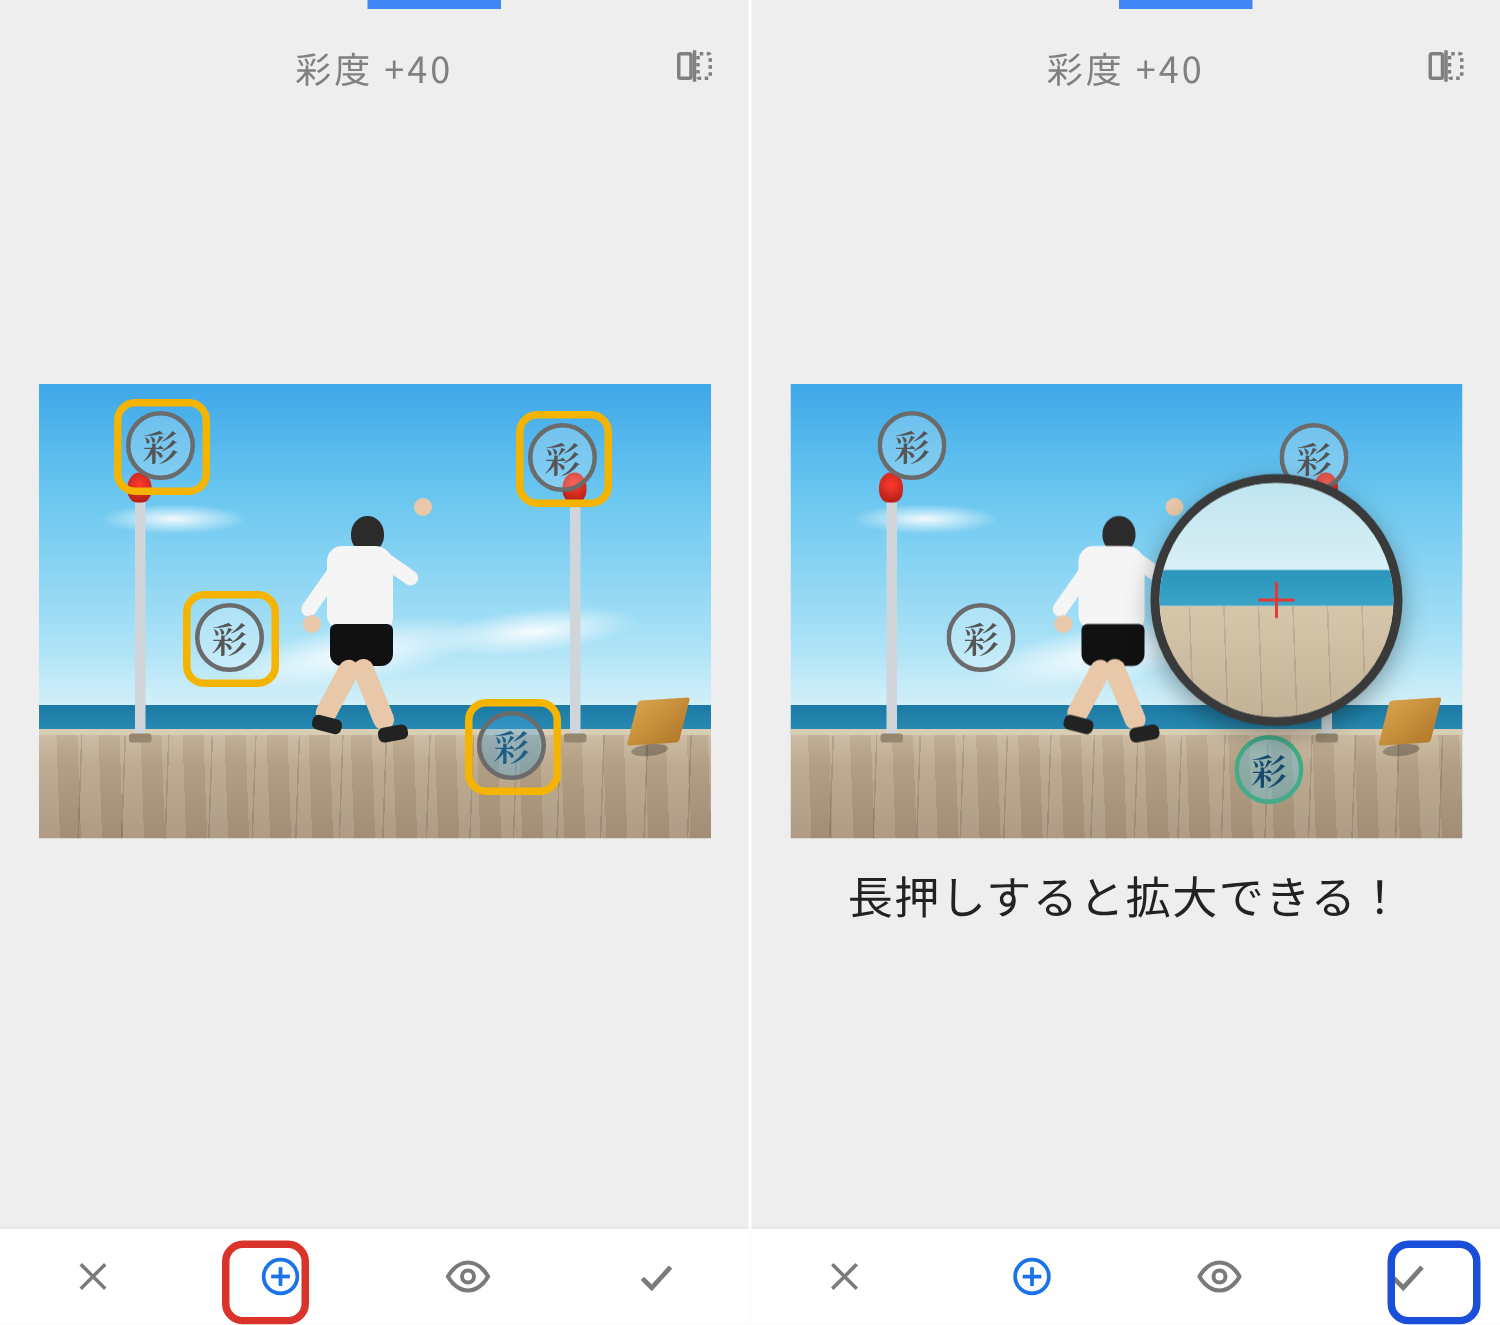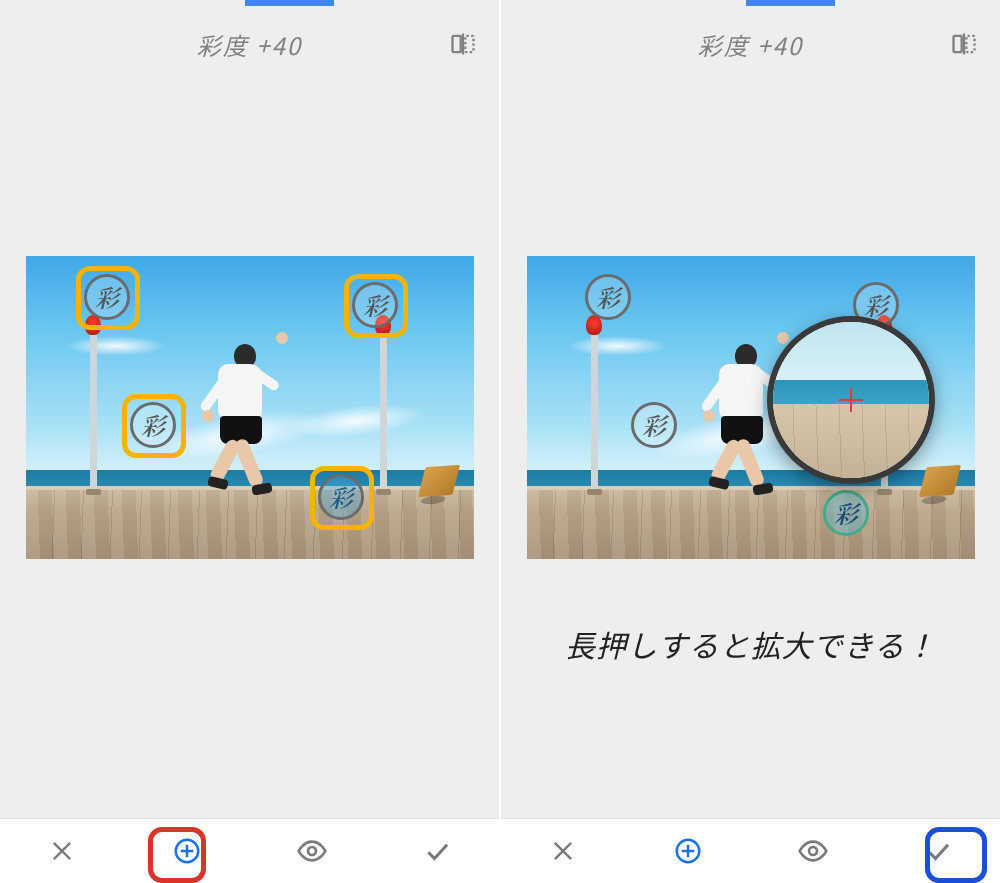--- a/index.html
+++ b/index.html
@@ -1,16 +1,16 @@
 <!DOCTYPE html>
 <html><head>
 <meta charset="utf-8">
 <style>
   html,body{margin:0;padding:0;width:1000px;height:883px;overflow:hidden;font-family:"Hiragino Sans","Noto Sans CJK JP",sans-serif;background:#fff;}
-  .wrap{display:flex;width:1000px;height:883px;font-style:italic;}
+  .wrap{display:flex;width:1000px;height:883px;}
   .panel{width:500px;height:883px;background:#eeeeee;position:relative;display:flex;flex-direction:column;}
   .panel + .panel{border-left:2px solid #fff;}
 
   .tabbar{height:6px;position:relative;}
   .tabbar .active{position:absolute;top:0;height:6px;background:#4285f4;}
 
   .header{height:76px;display:flex;align-items:center;justify-content:center;position:relative;}
   .header .title{color:#808080;font-size:24px;letter-spacing:2px;}
   .header .compare{position:absolute;right:20px;top:50%;transform:translateY(-50%);width:32px;height:32px;display:flex;align-items:center;justify-content:center;color:#808080;}
 
@@ -235,21 +235,21 @@
           </div>
 
         <div class="loupe" style="left:240px;top:60px;">
           <div class="lsky"></div>
             <div class="lsea"></div>
             <div class="ldeck"></div>
           <div class="cross"></div>
         </div>
       </div>
 
-      <div class="annot" style="top:492px;margin-top:48px;">長押しすると拡大できる！</div>
+      <div class="annot" style="top:492px;">長押しすると拡大できる！</div>
     </div>
 
     <div class="toolbar" style="position:relative;">
       <div class="tbtn">
         <svg width="28" height="28" viewBox="0 0 24 24" stroke="currentColor" stroke-width="2" fill="none">
             <line x1="5" y1="5" x2="19" y2="19"></line>
             <line x1="19" y1="5" x2="5" y2="19"></line>
           </svg>
       </div>
       <div class="tbtn accent">

